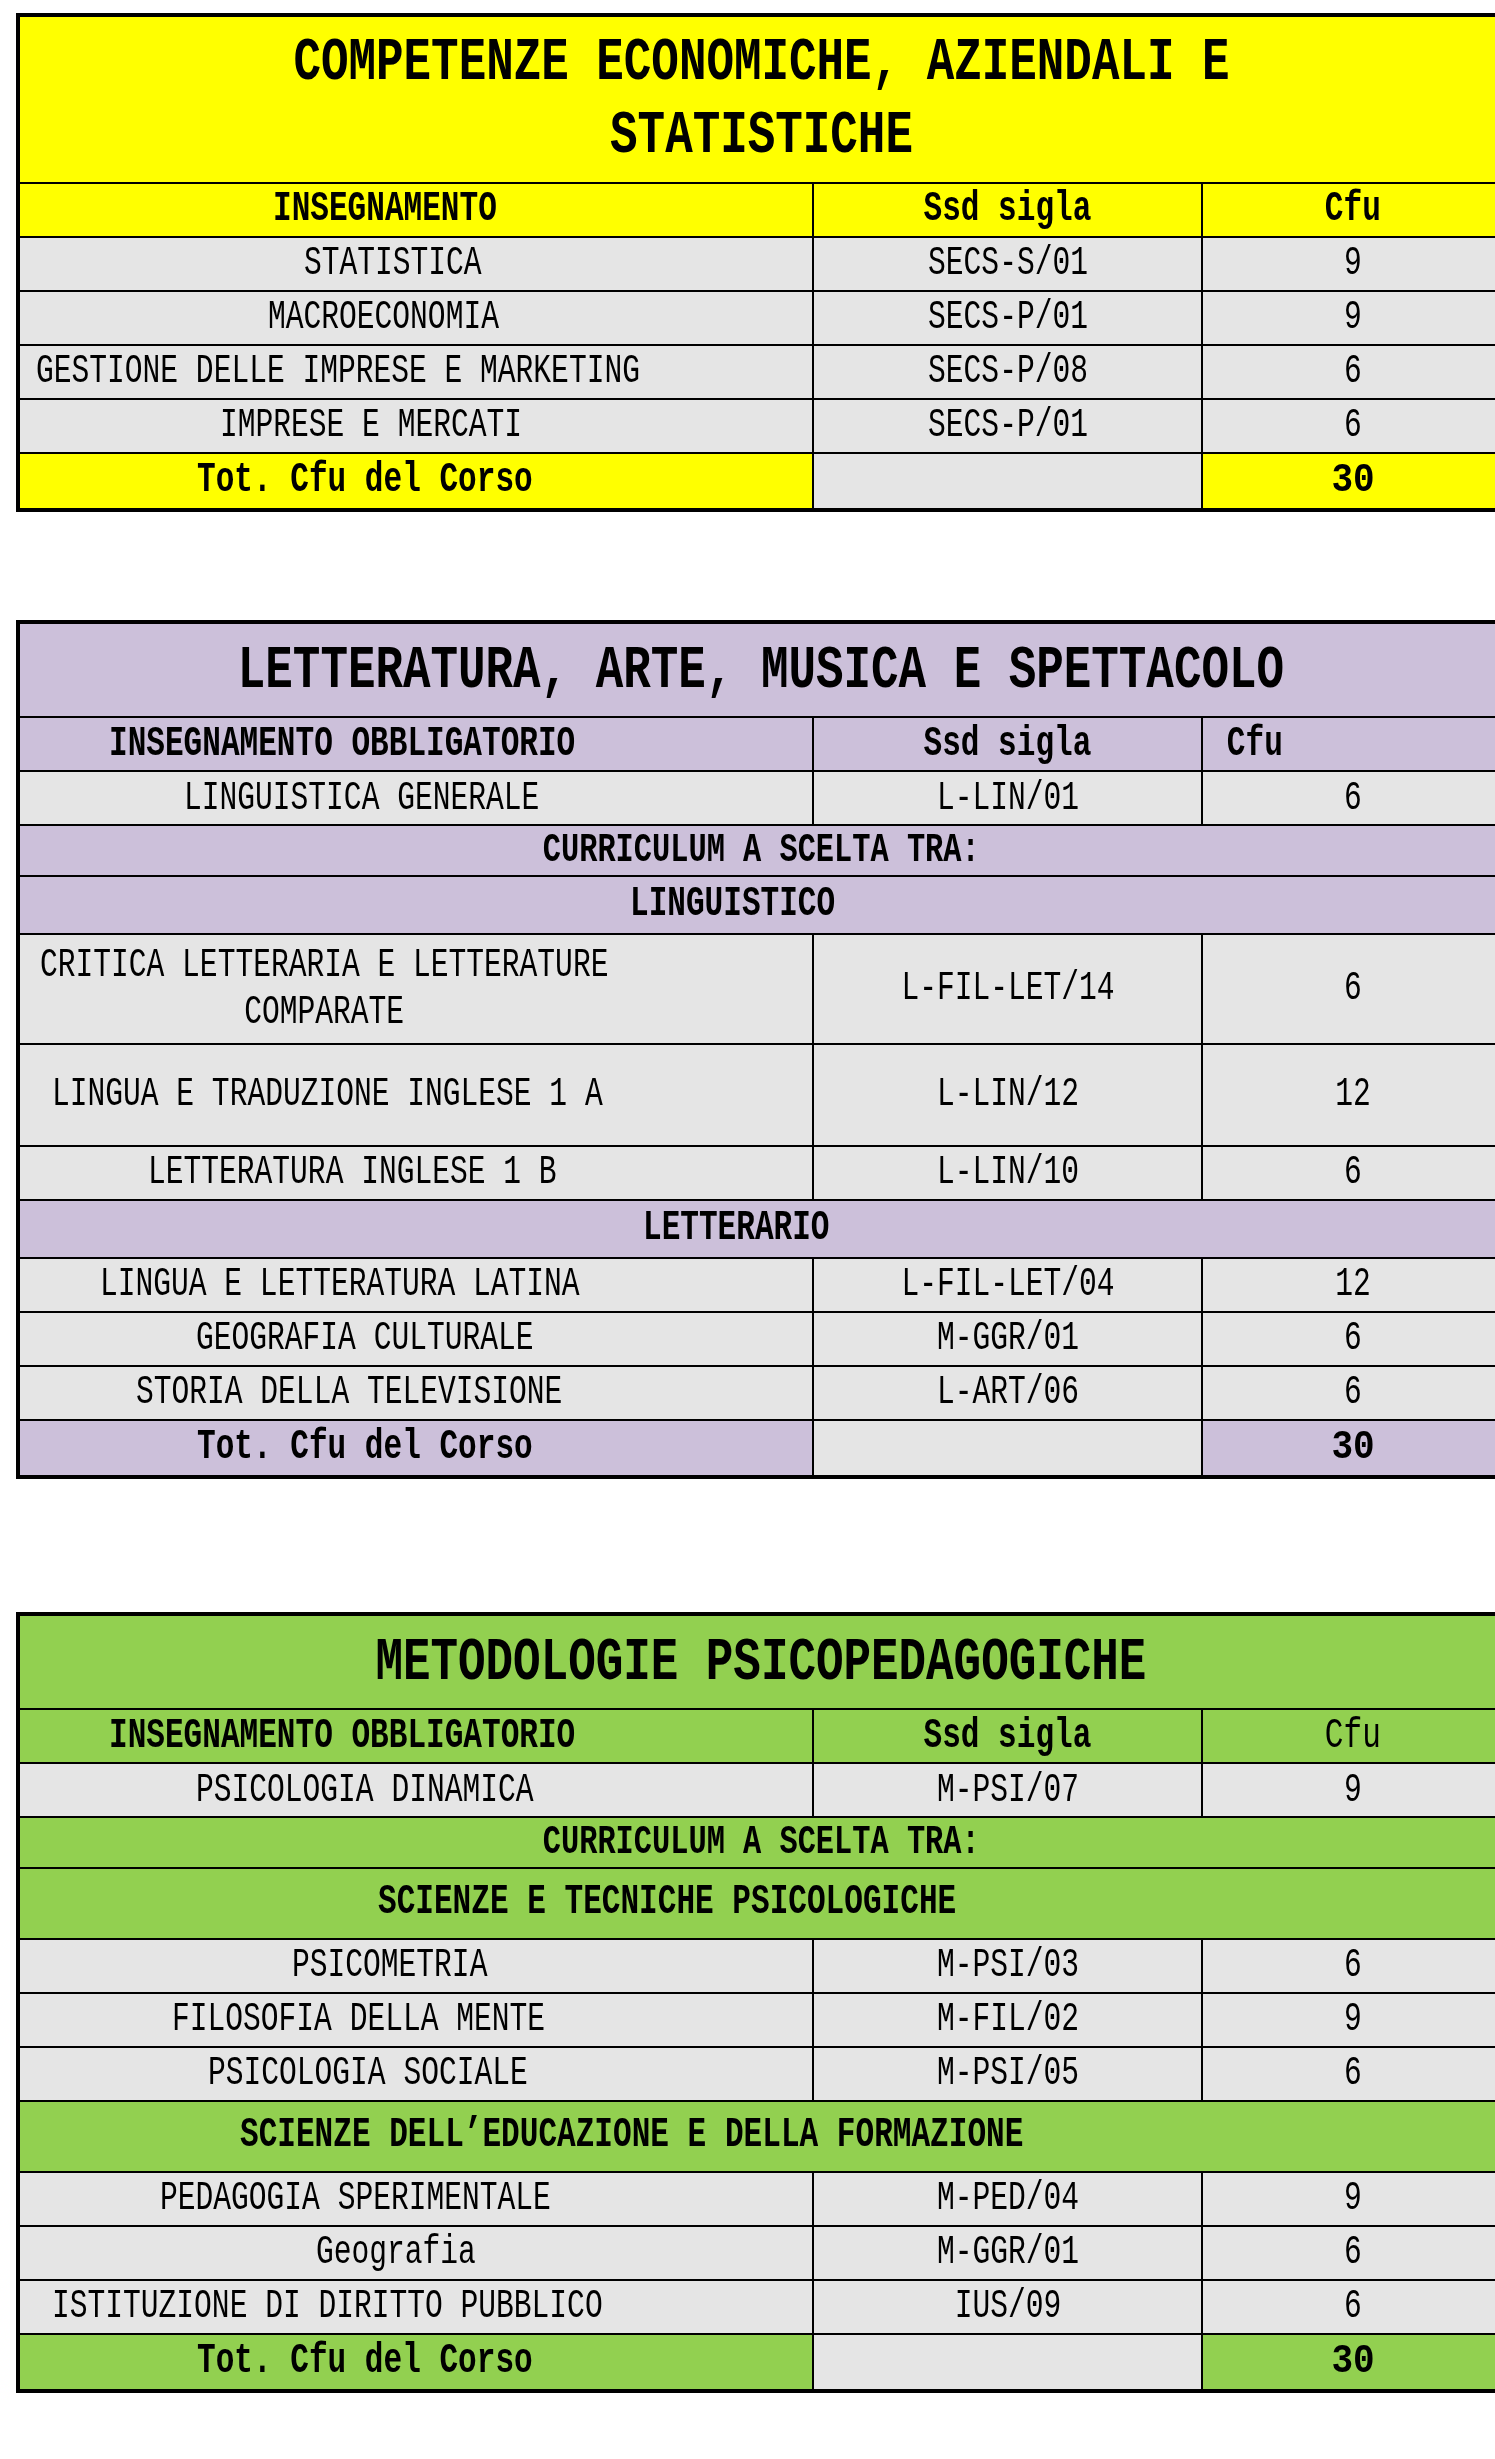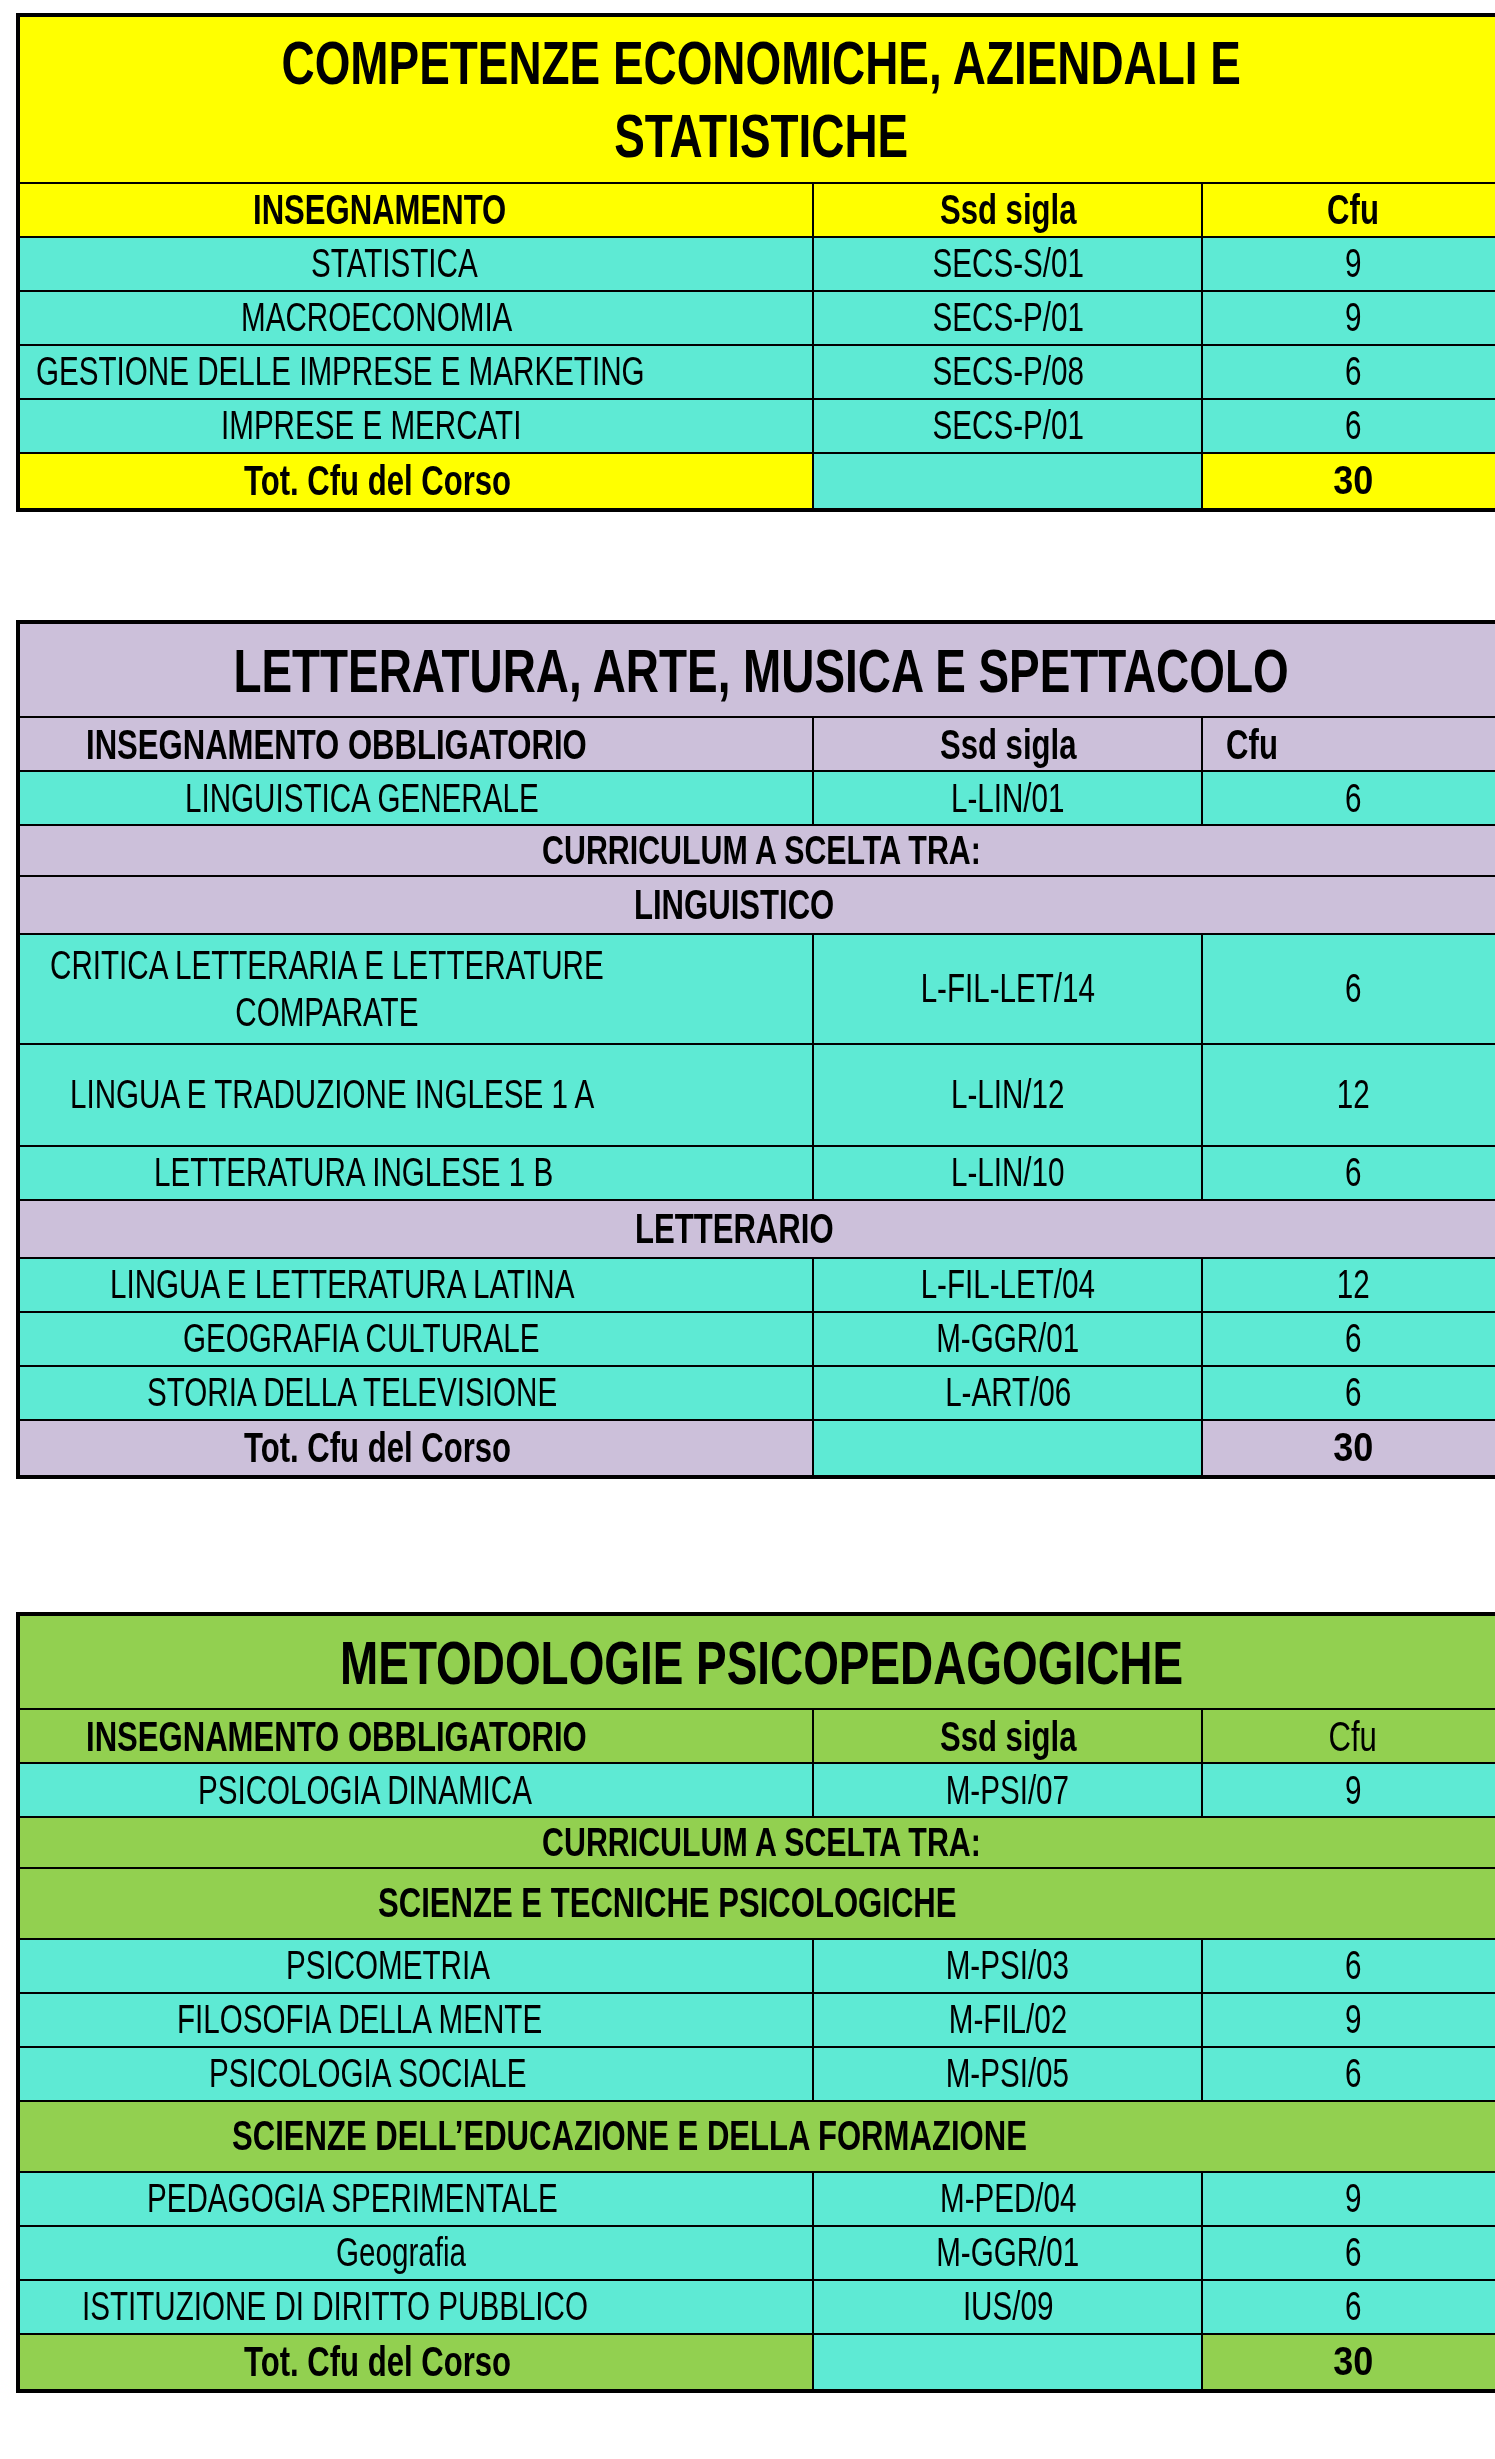--- a/index.html
+++ b/index.html
@@ -12,20 +12,21 @@
     height: 2459px;
     overflow: hidden;
     font-family: "Liberation Sans", "DejaVu Sans", sans-serif;
     color: #000;
   }
   .page {
     position: relative;
     width: 1496px;
     height: 2459px;
     background: #ffffff;
+    font-family: Liberation Mono, monospace;
   }
   table.course-table {
     position: absolute;
     left: 16.3px;
     width: 1484px;
     border-collapse: collapse;
     table-layout: fixed;
     border: 4.8px solid #000;
     border-right: none;
     background: #fff;
@@ -41,21 +42,21 @@
   td {
     border: 2.9px solid #000;
     vertical-align: middle;
     text-align: center;
     padding: 0;
     overflow: hidden;
   }
   td:last-child { border-right: none; }
 
   td.accent { background: var(--accent); }
-  td.white  { background: #5eead4; }
+  td.white  { background: #e5e5e5; }
 
   td.col1 {
     text-align: center;
     padding-left: 15.4px;
   }
 
   
   .t {
     display: inline-block;
     transform: scaleX(0.74);

